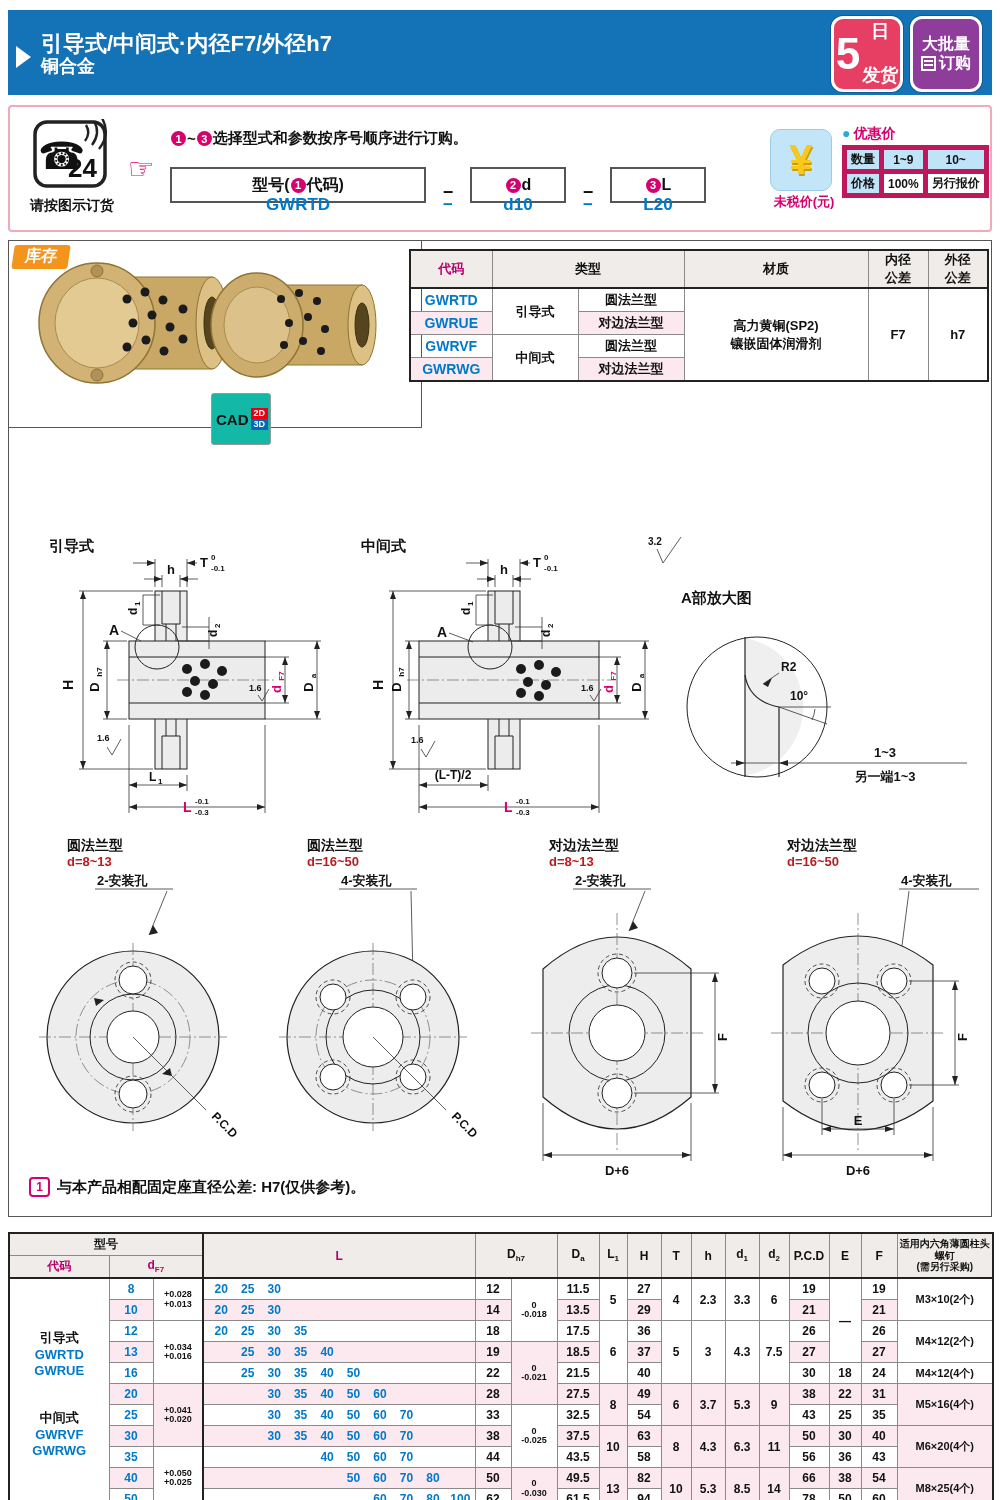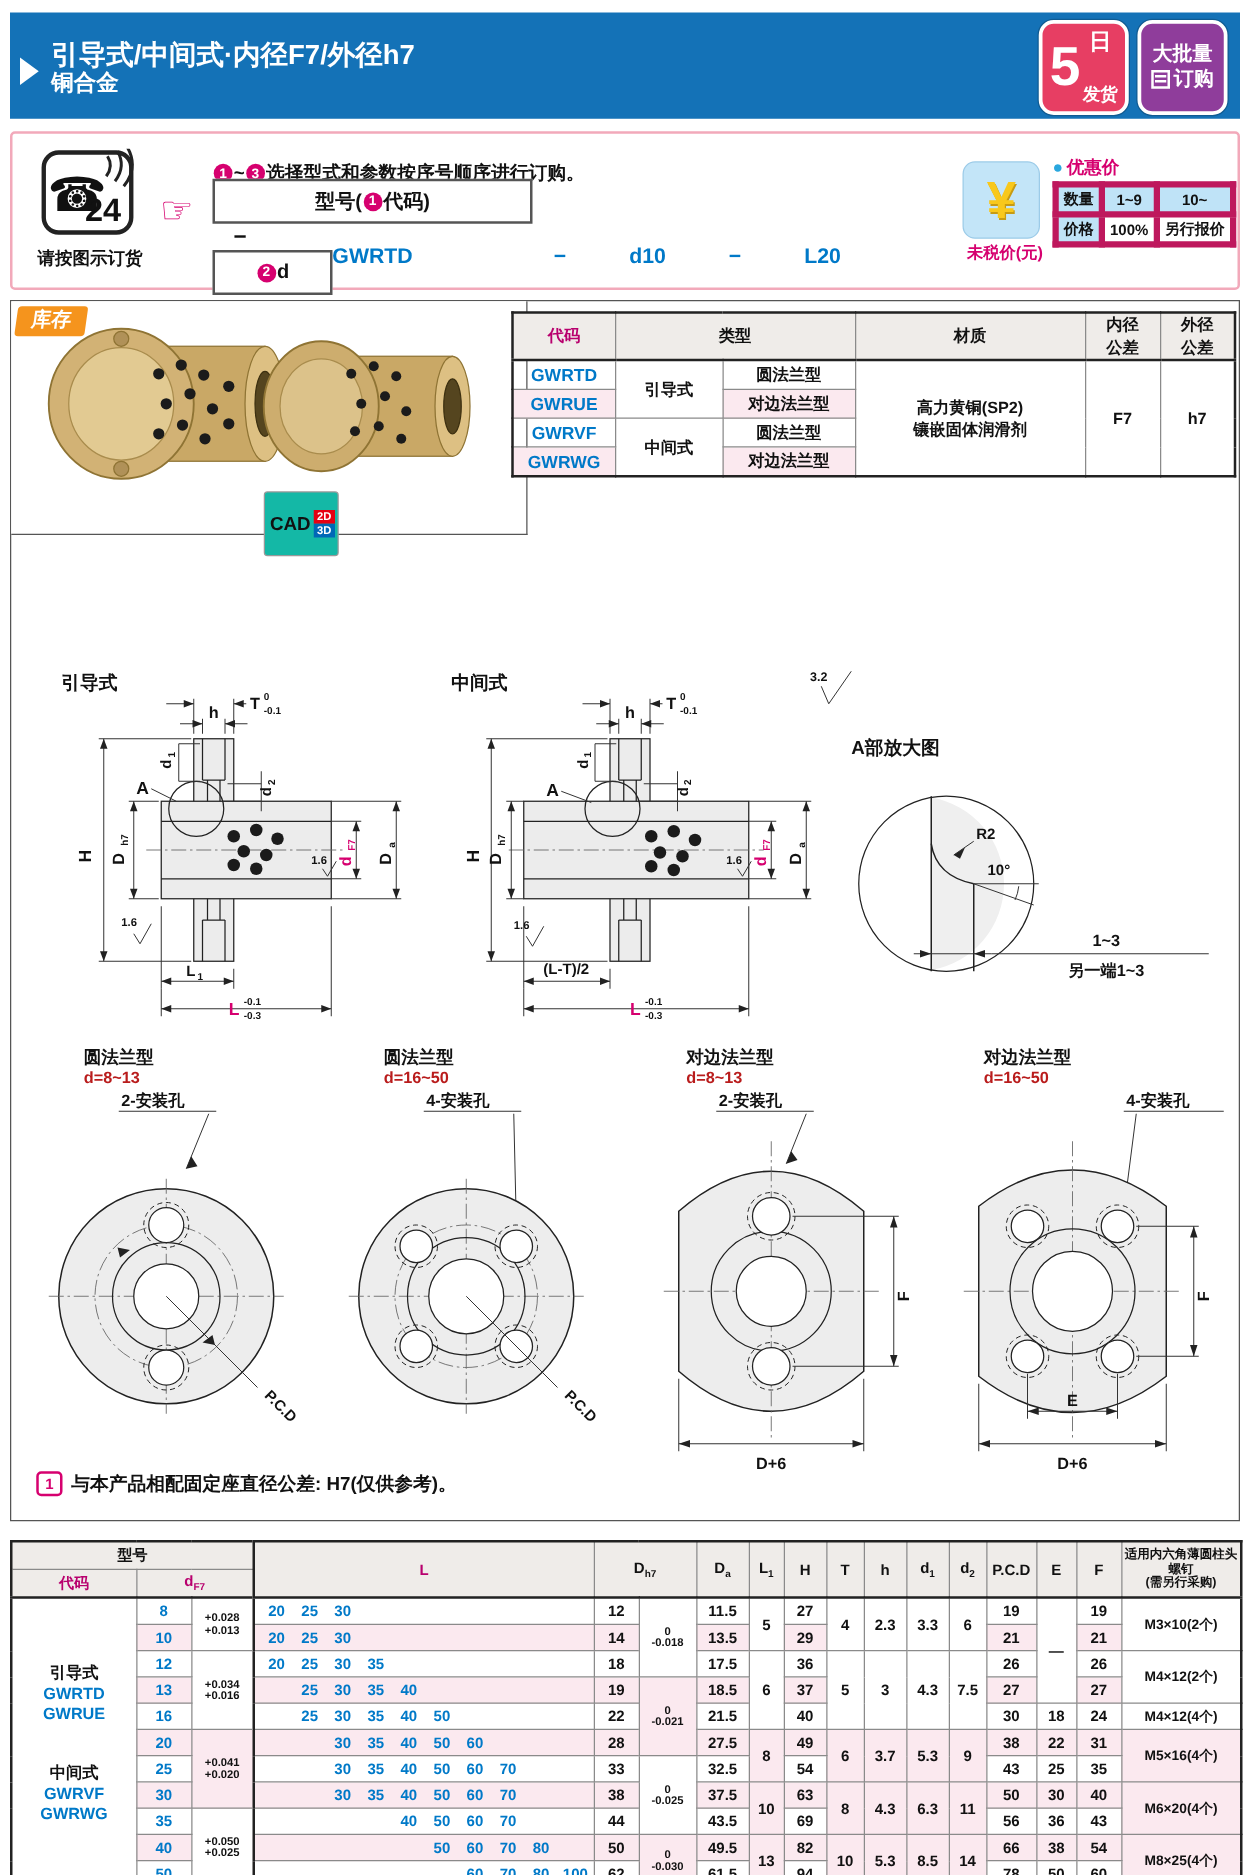--- a/index.html
+++ b/index.html
@@ -14,35 +14,35 @@
   .hdr-sub{color:#ffffff;font-weight:bold;line-height:1.15;margin-top:2px;}
   .hdr-sub .l1{font-size:22px;}
   .hdr-sub .l2{font-size:18px;}
   .badges{position:absolute;right:10px;top:6px;display:flex;gap:7px;}
   .badge{width:66px;height:70px;border:3px solid #fff;border-radius:12px;box-shadow:0 0 0 1px rgba(0,0,0,.2);
          color:#fff;font-weight:bold;display:flex;flex-direction:column;align-items:center;justify-content:center;}
   .badge.red{background:#E73E63;flex-direction:row;flex-wrap:wrap;align-content:center;}
   .b5{font-size:44px;line-height:.9;}
   .bcol{display:flex;flex-direction:column;align-items:center;margin-left:2px;}
   .bday{font-size:18px;line-height:1.1;}
-  .bfa{font-size:14px;line-height:1.1;letter-spacing:0px;margin-top:24px;}
+  .bfa{font-size:18px;line-height:1.1;letter-spacing:0px;margin-top:24px;}
   .badge.purple{background:#8F3D9B;}
   .bl1{font-size:16px;line-height:1.2;}
   .bl2{font-size:16px;display:flex;align-items:center;gap:3px;}
   .form-ico{display:inline-block;width:11px;height:11px;border:2px solid #fff;position:relative;}
   .form-ico::before{content:"";position:absolute;left:1px;right:1px;top:2px;height:2px;background:#fff;box-shadow:0 4px 0 #fff;}
   
   .order{position:absolute;left:8px;top:105px;width:980px;height:123px;border:2px solid #F2A9BA;border-radius:4px;background:#fff;}
   .phone{position:absolute;left:20px;top:12px;width:84px;text-align:center;}
   .phone-cap{font-size:14px;font-weight:bold;margin-top:2px;white-space:nowrap;}
   .hand{position:absolute;left:118px;top:44px;color:#D6006F;font-size:30px;font-weight:bold;}
   .instr{position:absolute;left:160px;top:22px;font-size:15px;font-weight:bold;display:flex;align-items:center;}
   .circ{display:inline-flex;width:15px;height:15px;border-radius:50%;background:#D6006F;color:#fff;
         font-size:11px;font-weight:bold;align-items:center;justify-content:center;margin:0 1px;flex:none;}
-  .model-row{position:absolute;left:160px;top:36px;display:flex;align-items:flex-start;flex-direction:column;}
+  .model-row{position:absolute;left:160px;top:60px;display:flex;align-items:flex-end;}
   .mbox{height:32px;border:2px solid #555;display:flex;align-items:center;justify-content:center;
         font-size:16px;font-weight:bold;background:#fff;}
   .mb1{width:252px;} .mb2{width:92px;} .mb3{width:92px;}
   .mdash{width:44px;text-align:center;font-size:18px;font-weight:bold;}
   .ex-row{position:absolute;left:160px;top:88px;display:flex;align-items:center;color:#0079C8;font-size:17px;font-weight:bold;}
   .ex-row .c1{width:256px;text-align:center;} .ex-row .cd{width:44px;text-align:center;}
   .ex-row .c2{width:96px;text-align:center;} .ex-row .c3{width:96px;text-align:center;}
   .price{position:absolute;right:12px;top:18px;width:208px;}
   .yenbox{position:absolute;left:0;top:4px;width:60px;height:60px;background:#C3E5F8;border:1px solid #9CCBE8;
           border-radius:10px;display:flex;align-items:center;justify-content:center;
@@ -840,21 +840,21 @@
               <b>40</b>
               <b>50</b>
               <b>60</b>
               <b>70</b>
               <b></b>
               <b></b>
             </div>
           </td>
         <td>44</td>
         <td>43.5</td>
-        <td>69</td>
+        <td>58</td>
         <td>56</td>
         <td>36</td>
         <td>43</td>
       </tr>
       <tr>
         <td class="blue">40</td>
         <td class="bL">
             <div class="slots">
               <b></b>
               <b></b>

